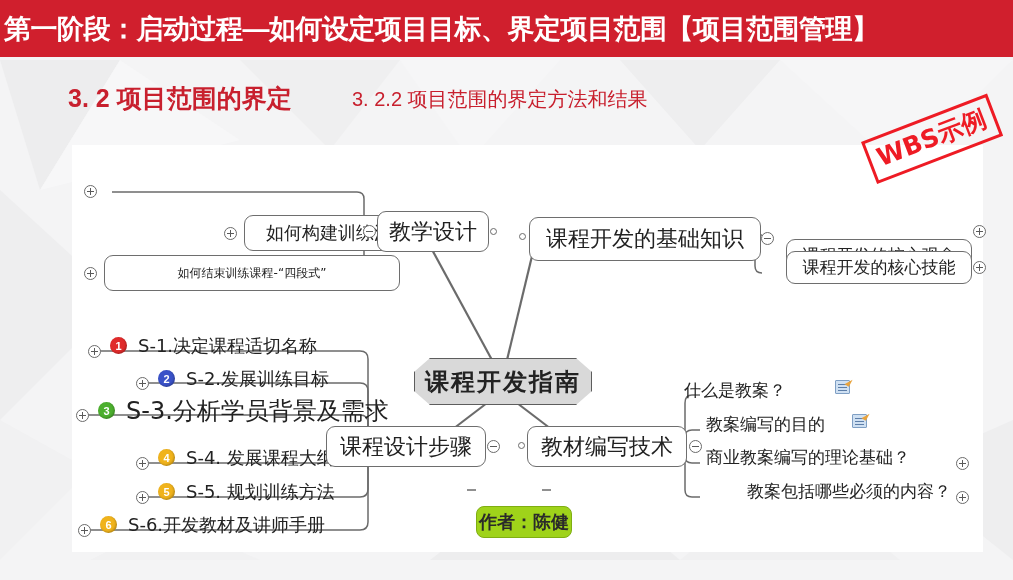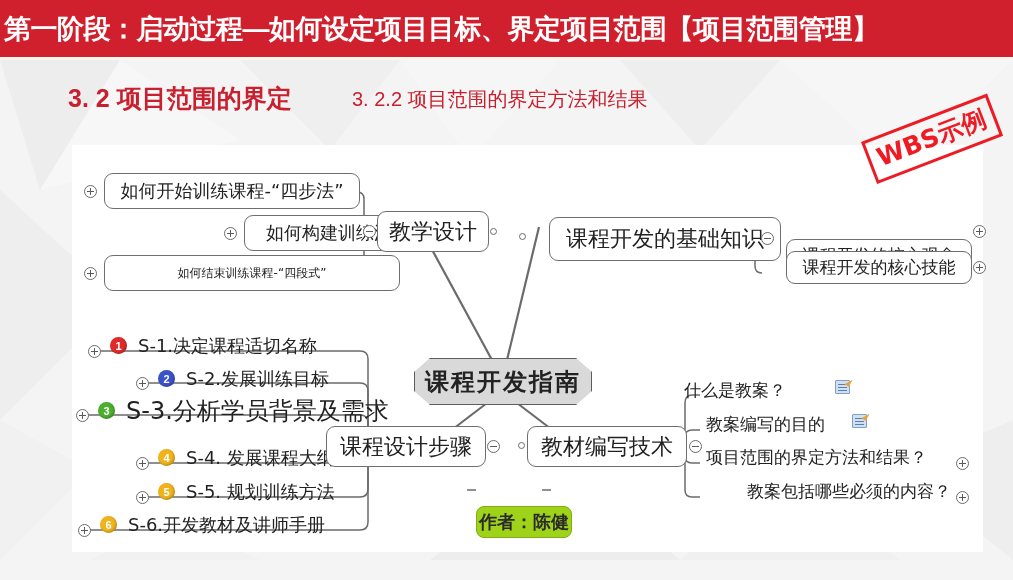--- a/index.html
+++ b/index.html
@@ -167,42 +167,39 @@
       <path d="M420,215 L345,77" stroke-width="2.2"></path>
       <path d="M435,215 L467,82" stroke-width="2.2"></path>
       <path d="M415,258 L360,300" stroke-width="2.2"></path>
       <path d="M445,258 L500,300" stroke-width="2.2"></path>
 
       <path d="M395,345 L404,345"></path>
       <path d="M470,345 L479,345"></path>
     </g>
   </svg>
 
-  <div class="node" style="left:32px;top:28px;width:256px;height:36px;font-size:18px;">
-    <span>如何开始训练课程-“四步法”</span>
-  </div>
   <div class="tog plus" style="left:12px;top:40px;"></div>
 
   <div class="node" style="left:172px;top:70px;width:188px;height:36px;font-size:18px;">
     <span>如何构建训练流程</span>
   </div>
   <div class="tog plus" style="left:152px;top:82px;"></div>
 
   <div class="node" style="left:32px;top:110px;width:296px;height:36px;font-size:12px;">
     <span>如何结束训练课程-“四段式”</span>
   </div>
   <div class="tog plus" style="left:12px;top:122px;"></div>
 
   <div class="node" style="left:305px;top:66px;width:112px;height:41px;font-size:22px;">
     <span>教学设计</span>
   </div>
   <div class="tog" style="left:291px;top:80px;"></div>
   <div class="tog dot" style="left:418px;top:83px;"></div>
 
-  <div class="node" style="left:457px;top:72px;width:232px;height:44px;font-size:22px;margin-left:20px;">
+  <div class="node" style="left:457px;top:72px;width:232px;height:44px;font-size:22px;">
     <span>课程开发的基础知识</span>
   </div>
   <div class="tog dot" style="left:447px;top:88px;"></div>
   <div class="tog" style="left:689px;top:87px;"></div>
 
   <div class="node" style="left:714px;top:70px;width:186px;height:33px;font-size:17px;margin-top:24px;">
     <span>课程开发的核心观念</span>
   </div>
   <div class="tog plus" style="left:901px;top:80px;"></div>
 
@@ -278,21 +275,21 @@
     <span>什么是教案？</span>
   </div>
   <div class="memo" style="left:763px;top:235px;"></div>
 
   <div class="node plainline" style="left:634px;top:266px;width:220px;height:26px;font-size:17px;font-family:Liberation Mono, monospace;">
     <span>教案编写的目的</span>
   </div>
   <div class="memo" style="left:780px;top:269px;"></div>
 
   <div class="node plainline" style="left:634px;top:299px;width:266px;height:26px;font-size:17px;">
-    <span>项目范围的界定方法和结果？</span>
+    <span>商业教案编写的理论基础？</span>
   </div>
   <div class="tog plus" style="left:884px;top:312px;"></div>
 
   <div class="node plainline" style="left:634px;top:333px;width:266px;height:26px;font-size:17px;margin-left:41px;">
     <span>教案包括哪些必须的内容？</span>
   </div>
   <div class="tog plus" style="left:884px;top:346px;"></div>
 
   <div class="node author" style="left:404px;top:329px;width:96px;height:32px;font-size:18px;">
     <span>作者：陈健</span>

